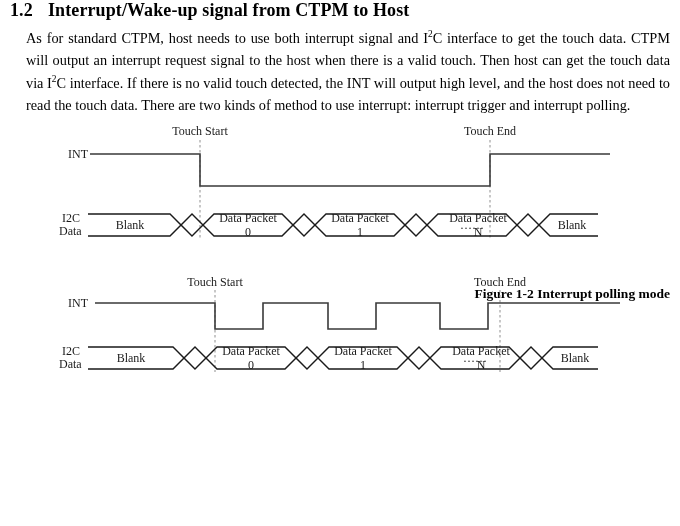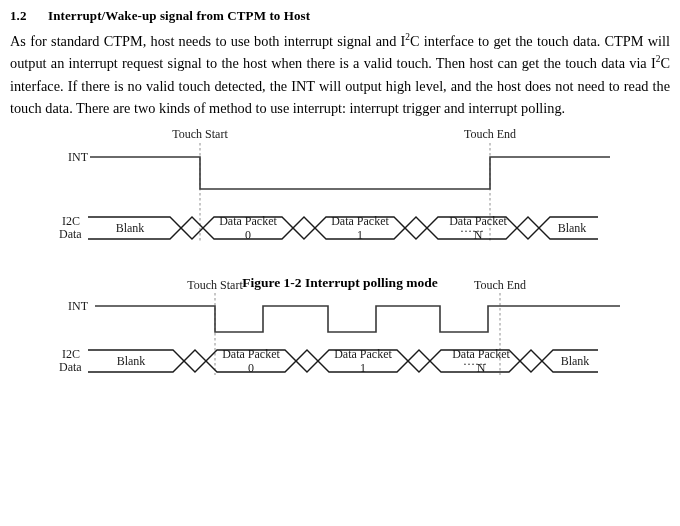--- a/index.html
+++ b/index.html
@@ -18,60 +18,60 @@
   .page {
     position: relative;
     width: 680px;
     height: 526px;
     box-sizing: border-box;
     padding: 0 10px;
   }
   
   .heading {
     font-weight: bold;
-    font-size: 13px;
-    margin: 8px 0 0 0;
+    font-size: 18px;
+    margin: 0 0 0 0;
     padding: 0;
     letter-spacing: 0.1px;
     white-space: nowrap;
   }
   .heading .num {
     display: inline-block;
     width: 38px;
   }
   
   .para {
     font-size: 14.3px;
     line-height: 22.3px;
     text-align: justify;
-    margin: 6px 0 0 0;
+    margin: 6px 0 0 16px;
     padding: 0;
     -webkit-hyphens: none;
     hyphens: none;
   }
   .para.second { margin-top: 5px; }
   sup {
     font-size: 0.66em;
     vertical-align: super;
     line-height: 0;
   }
   
   .figure {
     position: relative;
     width: 660px;
     margin: 0;
   }
   .figure.fig1 { height: 150px; margin-top: 2px; }
   .figure.fig2 { height: 140px; margin-top: 4px; }
   .figure svg { display: block; }
   .caption {
-    text-align: center;
+    text-align: right;
     font-weight: bold;
     font-size: 13.5px;
-    margin-top: 4px;
+    margin-top: 18px;
   }
   .fig-text {
     font-family: "Liberation Serif", "DejaVu Serif", serif;
     font-size: 12px;
     fill: #1a1a1a;
   }
   .sig-line {
     stroke: #3a3a3a;
     stroke-width: 1.6;
     fill: none;

